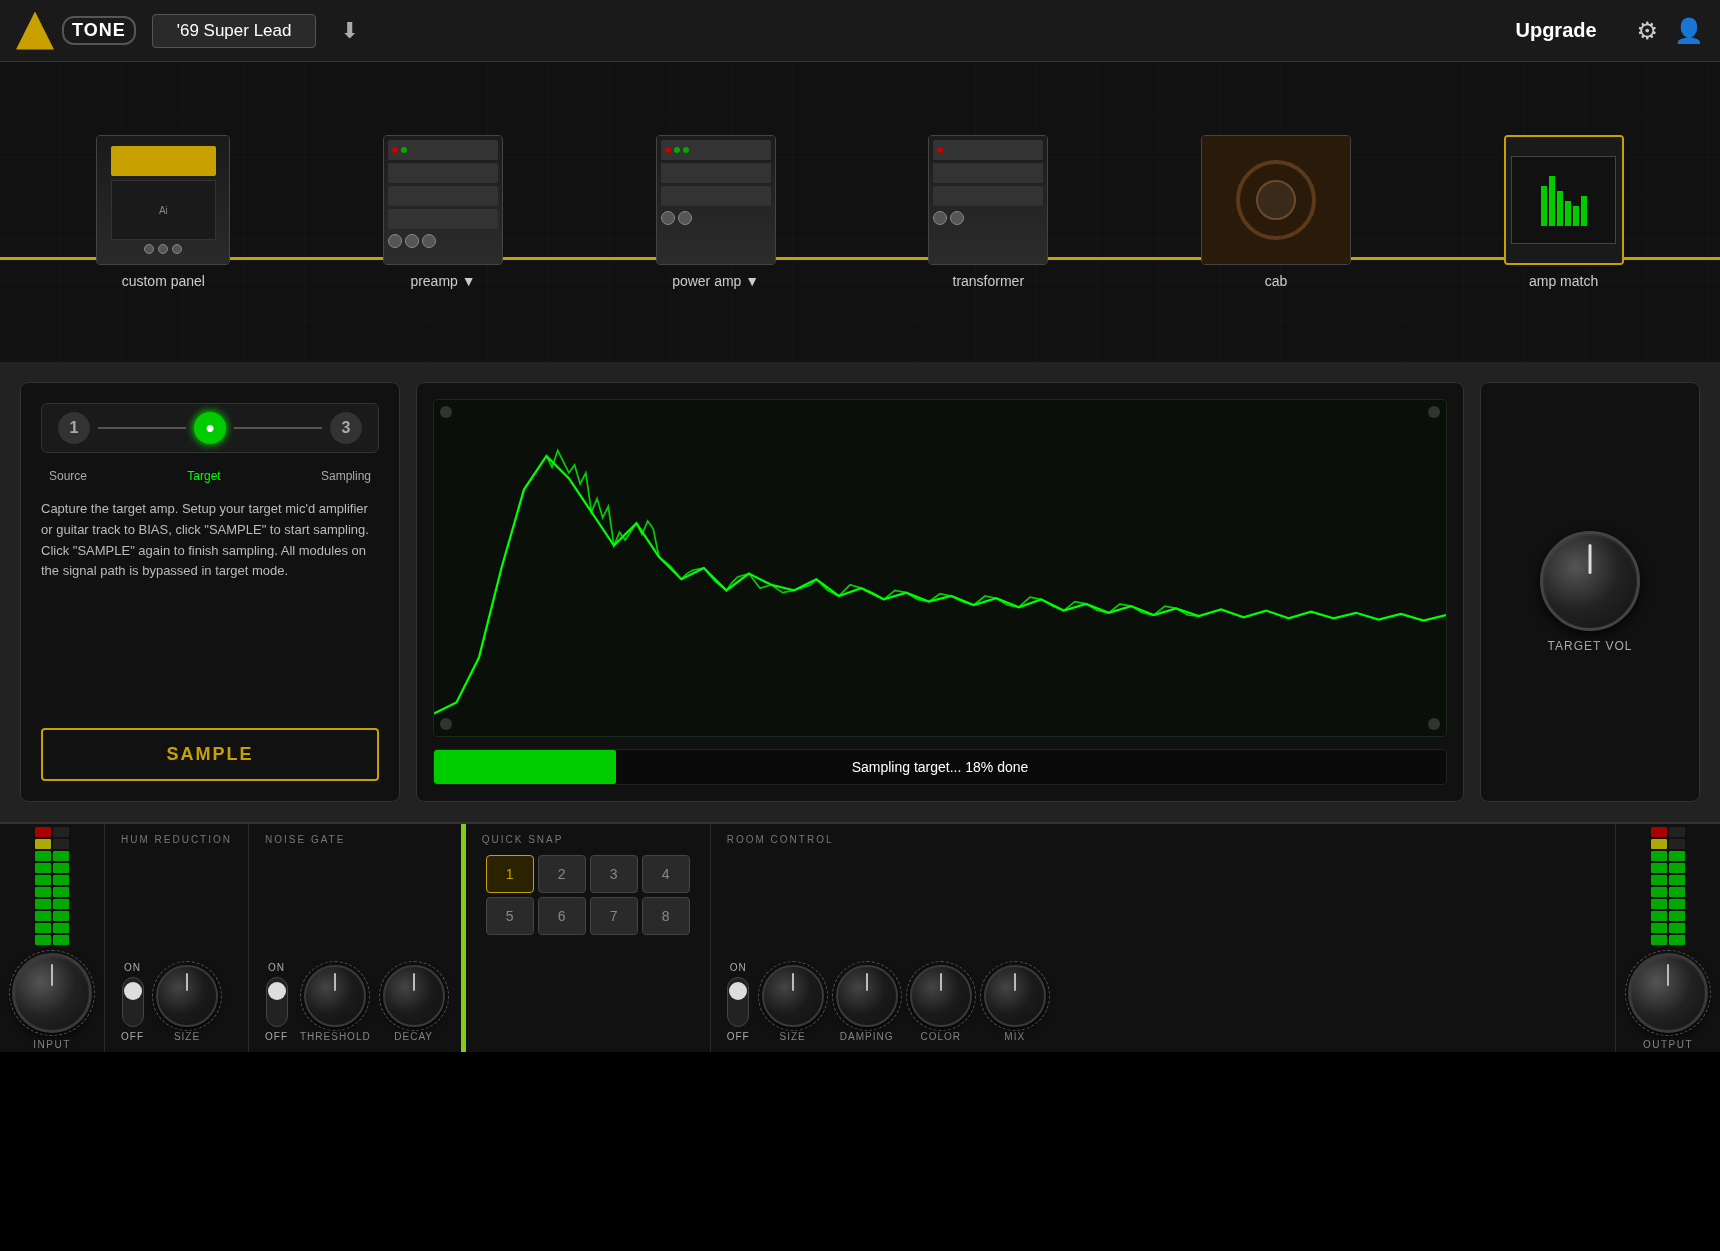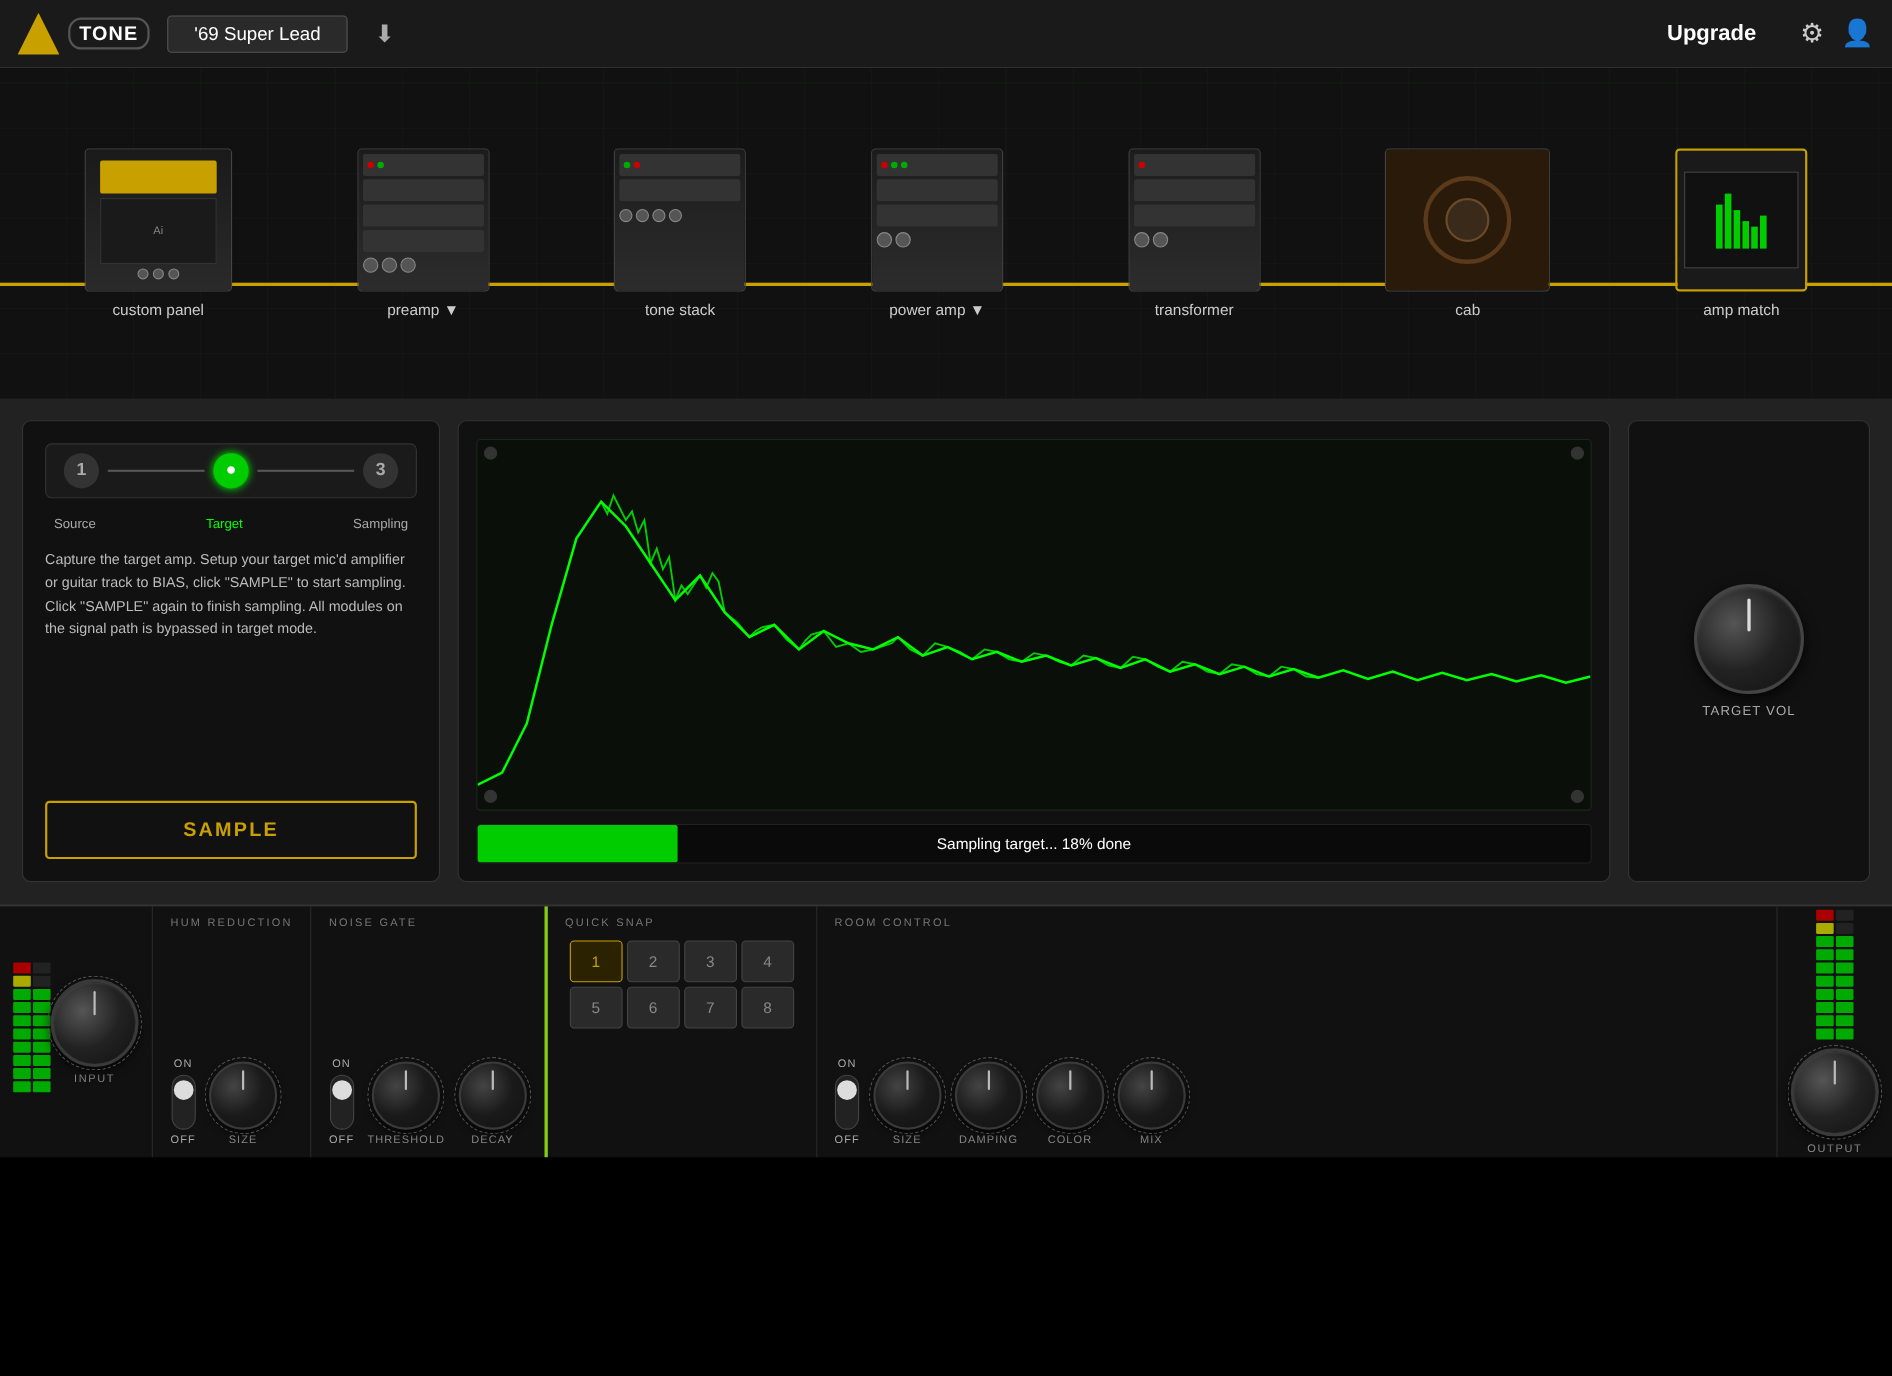--- a/index.html
+++ b/index.html
@@ -632,39 +632,20 @@
           <div style="display:flex;gap:3px;margin-top:2px;">
             <div class="module-knob" style="width:14px;height:14px;"></div>
             <div class="module-knob" style="width:14px;height:14px;"></div>
             <div class="module-knob" style="width:14px;height:14px;"></div>
           </div>
         </div>
       </div>
       <div class="chain-label">preamp ▼</div>
     </div>
 
-    <div class="chain-item">
-      <div class="chain-module" style="position:relative;">
-
-        <div class="module-rack">
-          <div class="module-rack-row">
-              <div class="rack-dot green"></div>
-              <div class="rack-dot"></div>
-            </div>
-          <div class="module-rack-row"></div>
-          <div style="display:flex;gap:3px;margin-top:4px;">
-            <div class="module-knob" style="width:12px;height:12px;"></div>
-            <div class="module-knob" style="width:12px;height:12px;"></div>
-            <div class="module-knob" style="width:12px;height:12px;"></div>
-            <div class="module-knob" style="width:12px;height:12px;"></div>
-          </div>
-        </div>
-      </div>
-      <div class="chain-label">tone stack</div>
-    </div>
 
     <div class="chain-item">
       <div class="chain-module">
         <div class="module-rack">
           <div class="module-rack-row">
               <div class="rack-dot"></div>
               <div class="rack-dot green"></div>
               <div class="rack-dot green"></div>
             </div>
           <div class="module-rack-row"></div>
@@ -797,21 +778,21 @@
       <div class="knob">
         <div class="knob-indicator"></div>
       </div>
       <div class="knob-label">TARGET VOL</div>
     </div>
   </div>
 </div>
 
 <div id="bottom-bar" style="height:230px;">
 
-  <div class="bottom-meters-left" style="padding:8px 12px; display:flex; flex-direction:row; justify-content:center;">
+  <div class="bottom-meters-left" style="padding:8px 12px; display:flex; flex-direction:column; justify-content:center;">
     <div style="display:flex; gap:2px; margin-bottom:8px;">
       <div class="vu-meter-v">
         <div class="vu-seg" style="background:#a00;"></div>
         <div class="vu-seg" style="background:#aa0;"></div>
         <div class="vu-seg" style="background:#0a0;"></div>
         <div class="vu-seg" style="background:#0a0;"></div>
         <div class="vu-seg" style="background:#0a0;"></div>
         <div class="vu-seg" style="background:#0a0;"></div>
         <div class="vu-seg" style="background:#0a0;"></div>
         <div class="vu-seg" style="background:#0a0;"></div>
@@ -853,21 +834,21 @@
       <div class="small-knob-wrap">
         <div class="small-knob">
           <div class="small-knob-indicator"></div>
           <div class="dot-ring"></div>
         </div>
         <div class="small-knob-label">SIZE</div>
       </div>
     </div>
   </div>
 
-  <div style="display:flex;flex-direction:column;padding:10px 16px;border-right:3px solid #84cc16;">
+  <div style="display:flex;flex-direction:column;padding:10px 16px;border-right:5px solid #84cc16;">
     <div class="bottom-group-title">NOISE GATE</div>
     <div style="display:flex;gap:12px;align-items:flex-end;flex:1;">
       <div class="toggle-switch">
         <div class="toggle-label">ON</div>
         <div class="toggle-track">
           <div class="toggle-thumb top"></div>
         </div>
         <div class="toggle-label">OFF</div>
       </div>
       <div class="small-knob-wrap">

